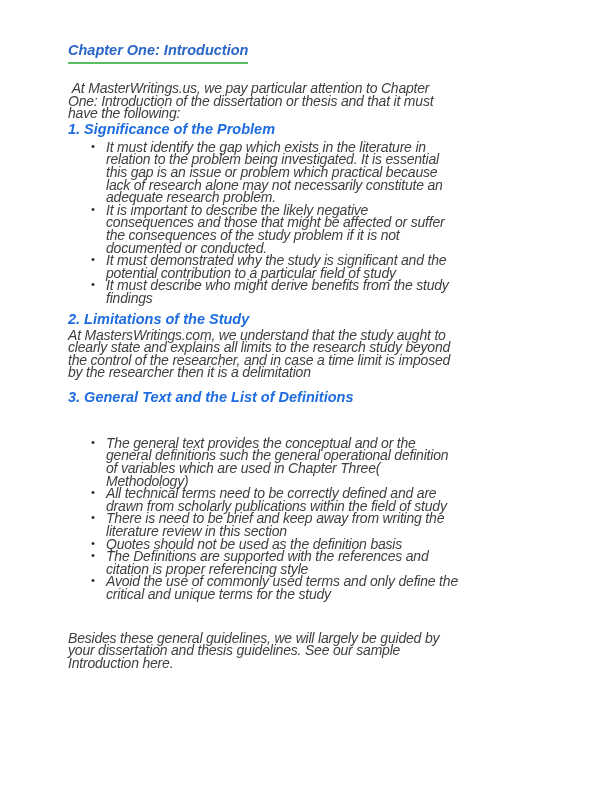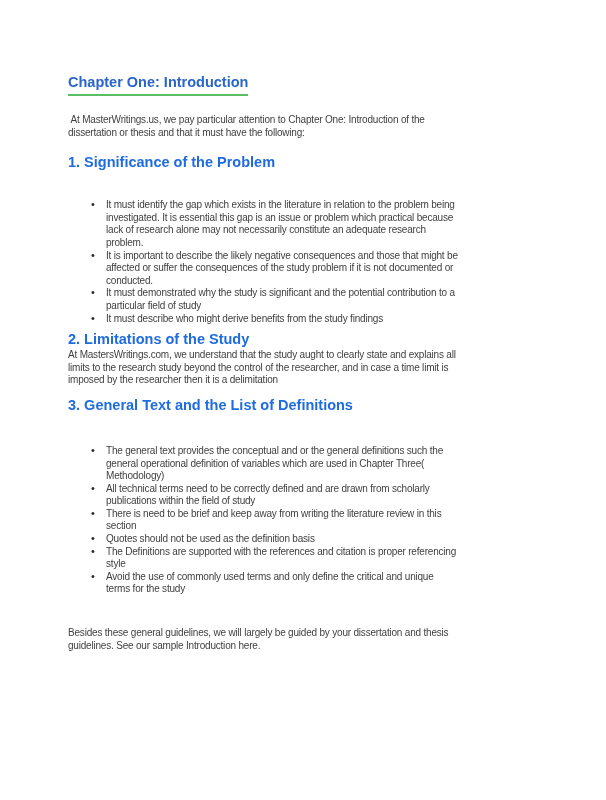--- a/index.html
+++ b/index.html
@@ -14,54 +14,55 @@
   body {
     font-family: "Liberation Sans", "DejaVu Sans", sans-serif;
     width: 606px;
     height: 800px;
     overflow: hidden;
   }
   .page {
     width: 520px;
     height: 800px;
     background: var(--page-bg);
-    padding: 73px 62px 0 68px;
+    padding: 41px 62px 0 68px;
+    font-style: italic;
   }
   .doc-title {
     display: inline-block;
     font-size: 14.5px;
     font-weight: bold;
     color: var(--title-blue);
     border-bottom: 2px solid var(--underline-green);
     padding-bottom: 4px;
     line-height: 15px;
   }
   .body-text, .bullet-list li {
-    font-size: 10px;
+    font-size: 14px;
     letter-spacing: -0.2px;
     line-height: 12.6px;
     color: var(--body-text);
   }
   .intro {
     margin-top: 18px;
     white-space: pre-wrap;
   }
   .section-heading {
     font-size: 14.5px;
     font-weight: bold;
     color: var(--section-blue);
     line-height: 16px;
   }
-  .sec-1 { margin-top: 15px; }
+  .sec-1 { margin-top: 1px; }
   .sec-2 { margin-top: 6px; }
   .sec-3 { margin-top: 10px; }
   .limitations-body { margin-top: 2px; }
   .bullet-list {
     list-style: none;
-    margin-top: 29px;
+    margin-top: 4px;
   }
   .bullet-list.second { margin-top: 32px; }
   .bullet-list li {
     position: relative;
     padding-left: 38px;
   }
   .bullet-list li::before {
     content: "\2022";
     position: absolute;
     left: 23px;

